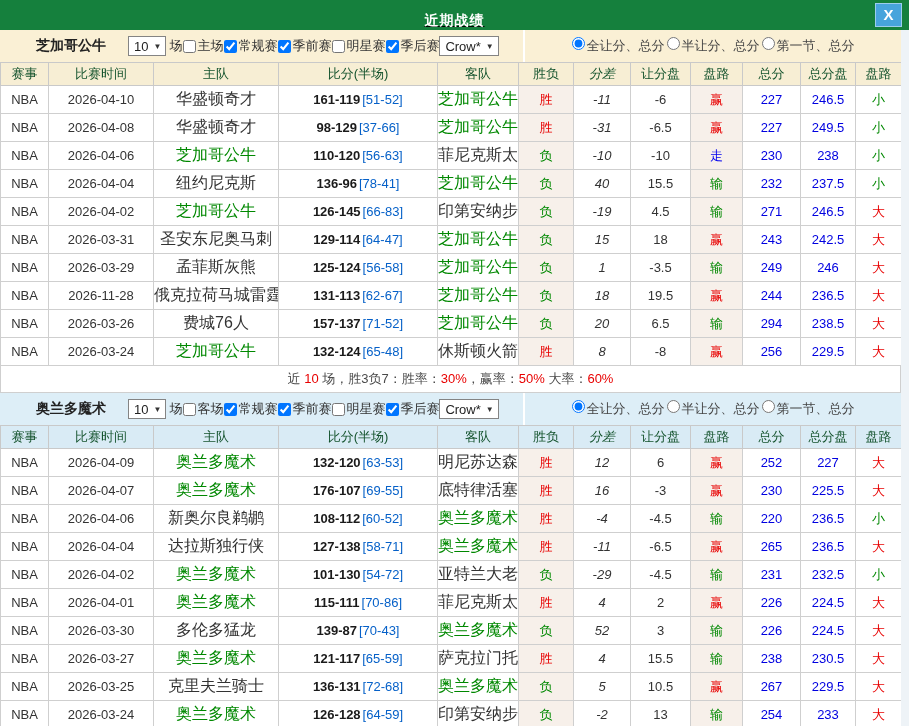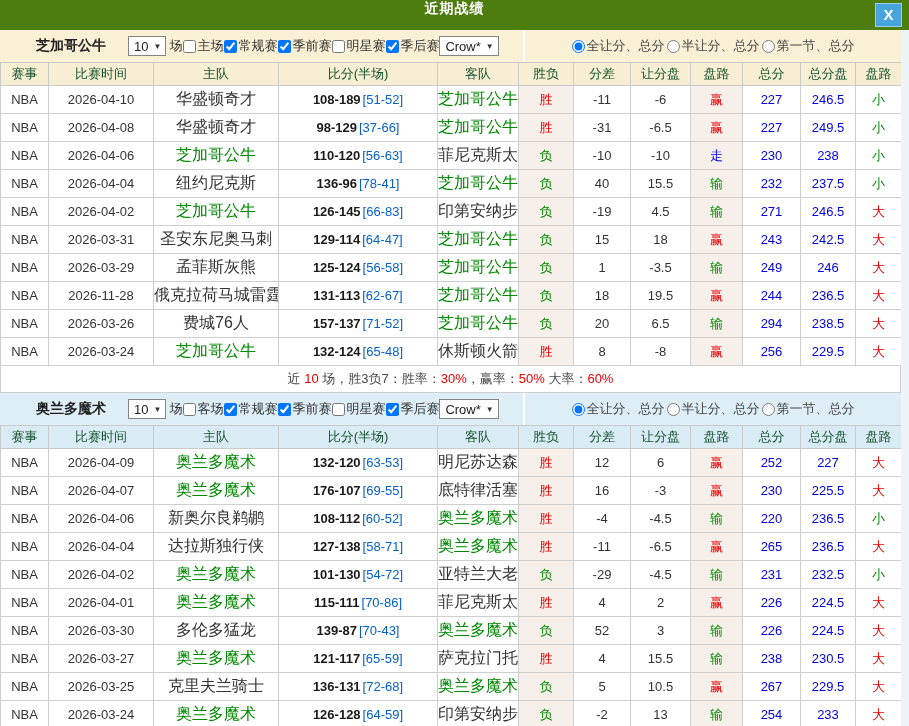--- a/index.html
+++ b/index.html
@@ -1,21 +1,21 @@
 <!DOCTYPE html>
 <html><head>
 <meta charset="utf-8">
 <style>
   * { box-sizing: border-box; margin: 0; padding: 0; }
   html,body { background:#fff; }
   body { font-family: "Liberation Sans", "DejaVu Sans", sans-serif; }
   .modal { position:relative; width:909px; height:726px; overflow:hidden; background:#fff; }
 
   
-  .titlebar { height:30px; background:#4d7c0f; display:flex; align-items:flex-start; justify-content:center; position:relative; }
+  .titlebar { height:30px; background:#15803d; display:flex; align-items:flex-end; justify-content:center; position:relative;text-decoration:underline; }
   .titlebar .title { color:#fff; font-size:14px; font-weight:bold; letter-spacing:1px; }
   .close-btn { position:absolute; right:7px; top:3px; width:27px; height:24px; background:#47a4dc; border:1px solid #9ccdec;
                color:#fff; font-size:15px; font-weight:bold; line-height:22px; text-align:center; cursor:pointer; padding:0; }
 
   
   .gutter { position:absolute; top:30px; right:0; bottom:0; width:8px; background:#eef3f7; }
 
   .content { width:901px; }
 
   
@@ -26,38 +26,38 @@
   .team-name { font-size:14px; font-weight:bold; color:#222; margin:0 22px 0 36px; white-space:nowrap; }
   .sel { display:inline-flex; align-items:center; height:20px; background:#fff; border:1px solid #848484;
          padding:0 4px 0 5px; font-size:13px; color:#222; cursor:pointer; white-space:nowrap; }
   .sel .caret { font-size:8px; color:#333; margin-left:5px; }
   .suffix { font-size:13px; color:#333; margin-left:3px; white-space:nowrap; }
   .cb-wrap { display:flex; align-items:flex-end; }
   .cb { display:inline-flex; align-items:center; font-size:13px; color:#333; cursor:pointer; white-space:nowrap; }
   .cb input { width:13px; height:13px; margin:0 1px 0 1px; }
   .bar .divider { width:2px; height:100%; background:#fff; flex:none; }
   .bar-right { flex:1; display:flex; align-items:center; justify-content:center; height:100%; }
-  .radio { display:inline-flex; align-items:center; font-size:13px; color:#444; cursor:pointer; white-space:nowrap; margin:4px 1px; }
+  .radio { display:inline-flex; font-size:13px; color:#444; cursor:pointer; white-space:nowrap; margin:4px 1px; }
   .radio input { width:13px; height:13px; margin:0 2px 0 0; }
 
   
   table { width:901px; border-collapse:collapse; table-layout:fixed; }
   th { height:23px; font-size:13px; font-weight:normal; color:#14532d; border:1px solid #c9c9c9; text-align:center;
        overflow:hidden; white-space:nowrap; }
   .sec0 th { background:#f7eed4; }
   .sec1 th { background:#d9ebf5; }
   td { height:28px; font-size:13px; color:#333; border:1px solid #cfcfcf; text-align:center; background:#fff;
        overflow:hidden; white-space:nowrap; }
   th:nth-child(1),  td:nth-child(1)  { width:48px; }
   th:nth-child(2),  td:nth-child(2)  { width:105px; }
   th:nth-child(3),  td:nth-child(3)  { width:125px; }
   th:nth-child(4),  td:nth-child(4)  { width:159px; }
   th:nth-child(5),  td:nth-child(5)  { width:81px; }
   th:nth-child(6),  td:nth-child(6)  { width:55px; }
-  th:nth-child(7),  td:nth-child(7)  { width:57px; }
+  th:nth-child(7),  td:nth-child(7)  { width:57px;font-style:italic; }
   th:nth-child(8),  td:nth-child(8)  { width:60px; }
   th:nth-child(9),  td:nth-child(9)  { width:52px; }
   th:nth-child(10), td:nth-child(10) { width:58px; }
   th:nth-child(11), td:nth-child(11) { width:55px; }
   th:nth-child(12), td:nth-child(12) { width:46px; }
 
   td.c-team { font-size:16px; }
   .team-focus { color:#008800; }
   .score-main { font-weight:bold; color:#1a1a1a; }
   .score-half { color:#0560c8; margin-left:2px; }
@@ -153,21 +153,21 @@
               <th>总分</th>
               <th>总分盘</th>
               <th>盘路</th>
             </tr>
           </thead>
         <tbody>
             <tr>
               <td>NBA</td>
               <td>2026-04-10</td>
               <td class="c-team">华盛顿奇才</td>
-              <td><span class="score-main">108-189</span><span class="score-half">[51-52]</span></td>
+              <td><span class="score-main">161-119</span><span class="score-half">[51-52]</span></td>
               <td class="c-team team-focus">芝加哥公牛</td>
               <td class="shade t-red">胜</td>
               <td>-11</td>
               <td>-6</td>
               <td class="shade t-red">赢</td>
               <td class="col-total">227</td>
               <td class="col-total">246.5</td>
               <td class="t-green">小</td>
             </tr>
             <tr>

